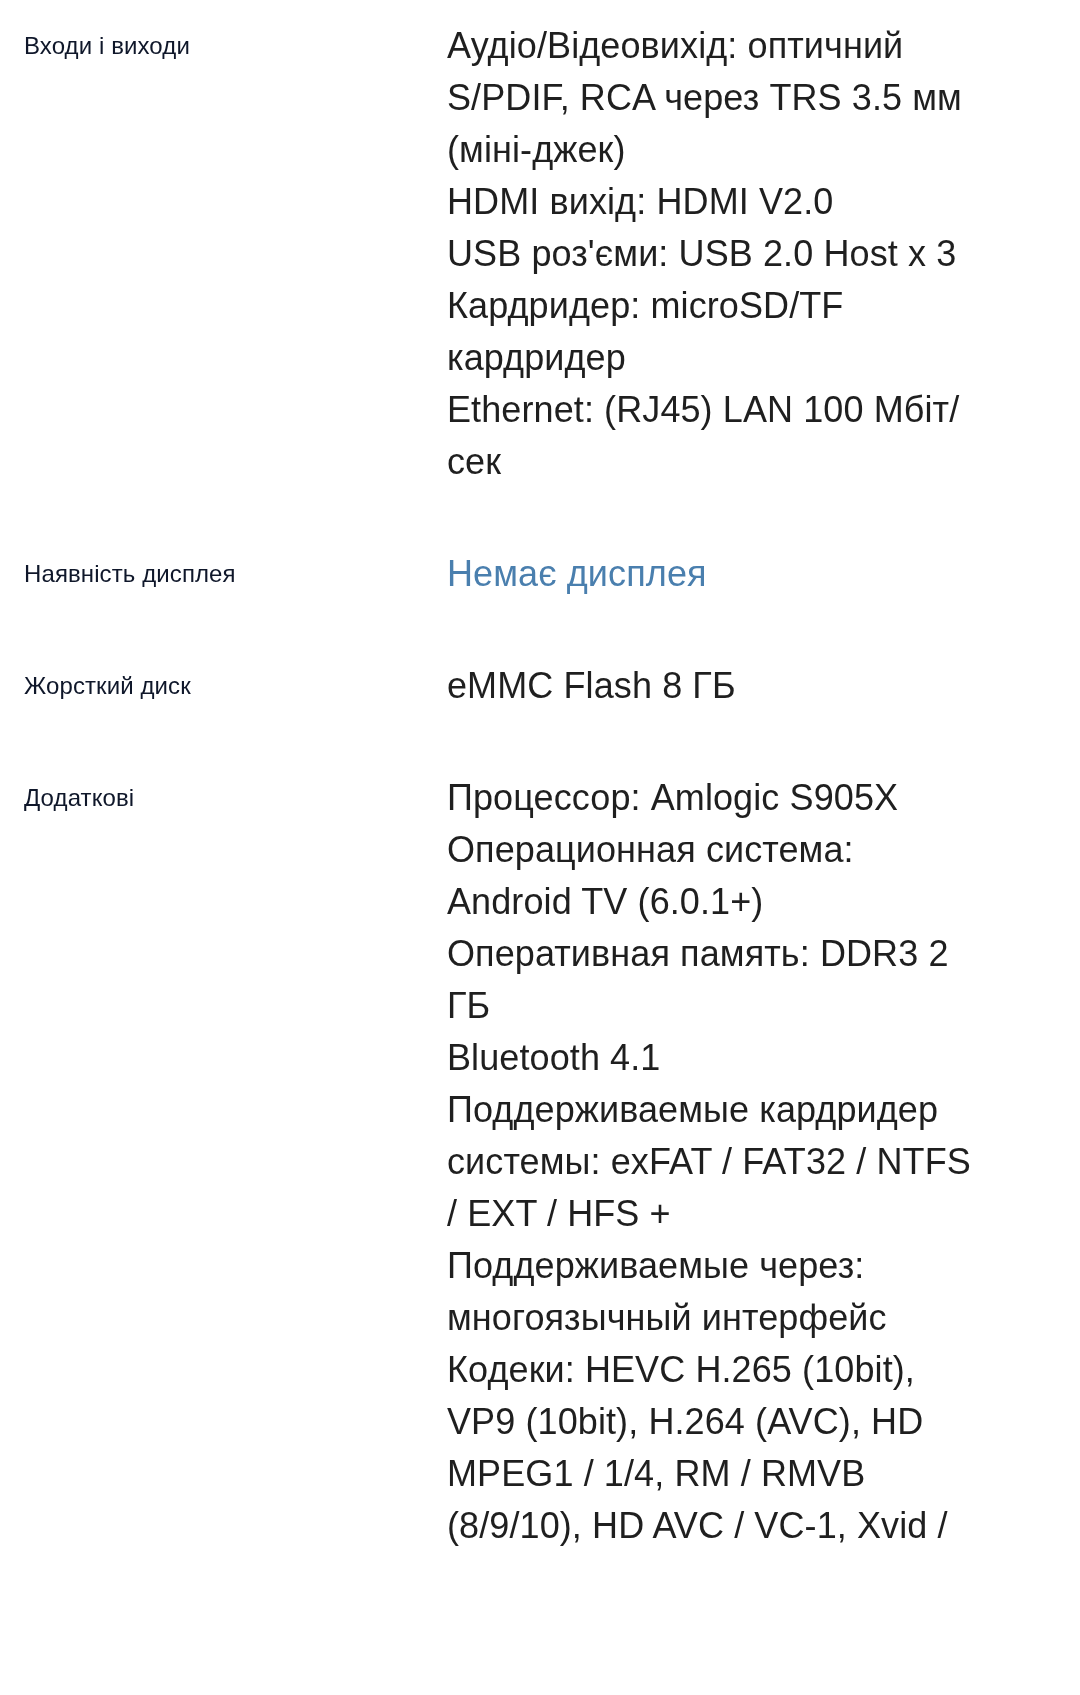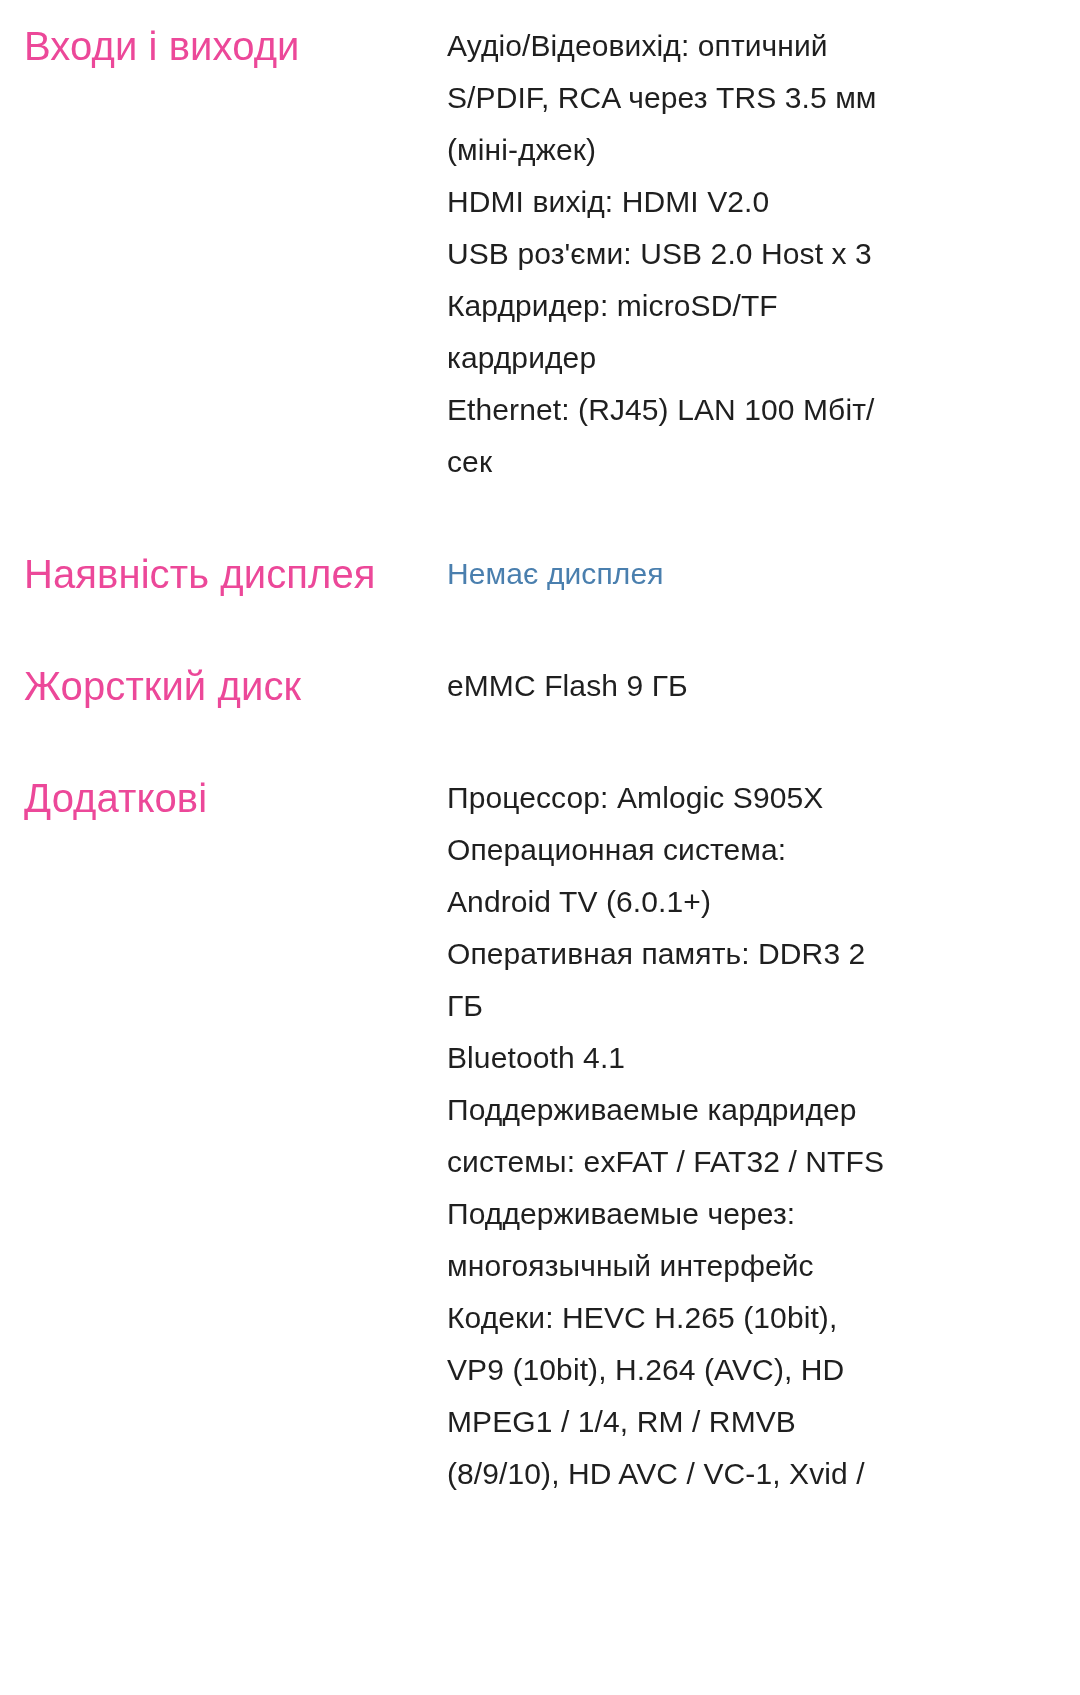--- a/index.html
+++ b/index.html
@@ -30,31 +30,31 @@
     box-sizing: border-box;
     padding-left: 24px;
     padding-right: 24px;
   }
 
   .spec-label {
     width: 423px;
     flex: 0 0 423px;
     box-sizing: border-box;
     padding-right: 20px;
-    color: #ec4899;
-    font-size: 40px;
+    color: #0f172a;
+    font-size: 24px;
     line-height: 52px;
     font-weight: 400;
     letter-spacing: 0.1px;
   }
 
   .spec-value {
     flex: 1 1 auto;
     color: #1f1f1f;
-    font-size: 30px;
+    font-size: 36px;
     line-height: 52px;
     font-weight: 400;
     letter-spacing: 0.1px;
     max-width: 530px;
   }
 
   .spec-value.link {
     color: #4a7fae;
   }
 
@@ -106,39 +106,40 @@
     </div>
   </div>
 
   <div class="gap-display-hdd"></div>
 
   <div class="spec-row">
     <div class="spec-label">
       <span class="line">Жорсткий диск</span>
     </div>
     <div class="spec-value">
-      <span class="line">eMMC Flash 9 ГБ</span>
+      <span class="line">eMMC Flash 8 ГБ</span>
     </div>
   </div>
 
   <div class="gap-hdd-extra"></div>
 
   <div class="spec-row">
     <div class="spec-label">
       <span class="line">Додаткові</span>
     </div>
     <div class="spec-value">
       <span class="line">Процессор: Amlogic S905X</span>
       <span class="line">Операционная система:</span>
       <span class="line">Android TV (6.0.1+)</span>
       <span class="line">Оперативная память: DDR3 2</span>
       <span class="line">ГБ</span>
       <span class="line">Bluetooth 4.1</span>
       <span class="line">Поддерживаемые кардридер</span>
       <span class="line">системы: exFAT / FAT32 / NTFS</span>
+      <span class="line">/ EXT / HFS +</span>
       <span class="line">Поддерживаемые через:</span>
       <span class="line">многоязычный интерфейс</span>
       <span class="line">Кодеки: HEVC H.265 (10bit),</span>
       <span class="line">VP9 (10bit), H.264 (AVC), HD</span>
       <span class="line">MPEG1 / 1/4, RM / RMVB</span>
       <span class="line">(8/9/10), HD AVC / VC-1, Xvid /</span>
     </div>
   </div>
 
 </div>

